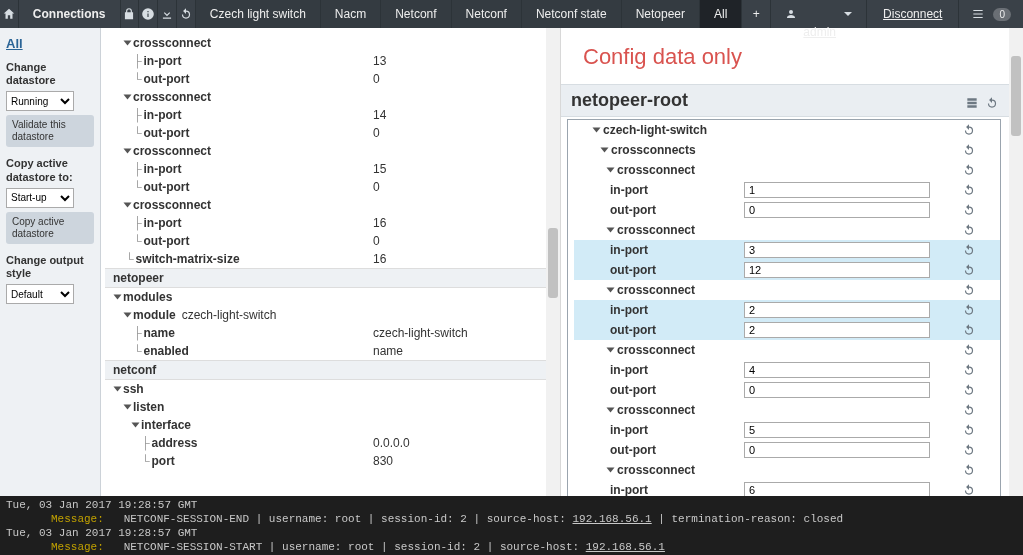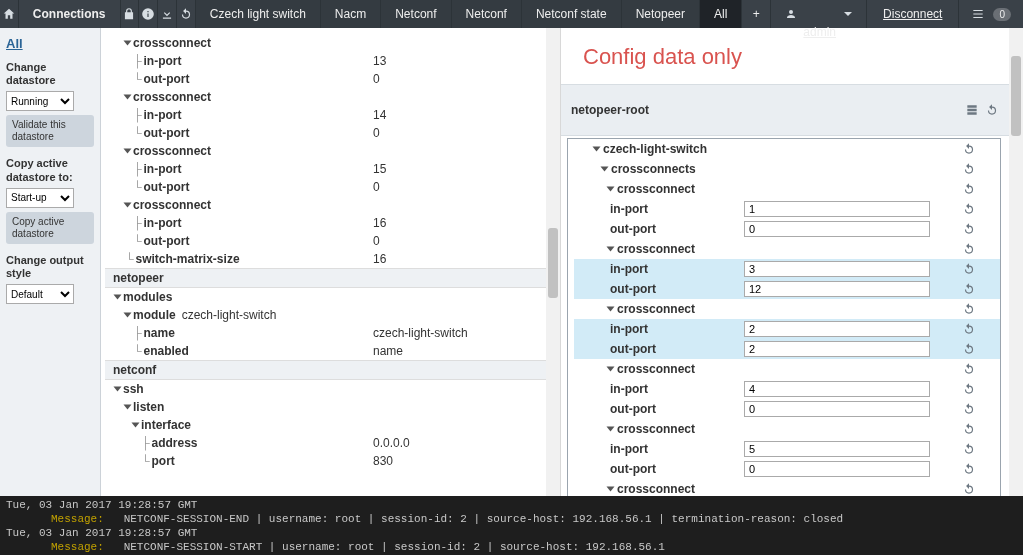--- a/index.html
+++ b/index.html
@@ -52,41 +52,41 @@
   .tree .mod-val { font-weight: normal; margin-left: 6px; }
   .rel { position: relative; }
   .ind10 { padding-left: 10px; }
   .ind20 { padding-left: 20px; }
   .ind28 { padding-left: 28px; }
   .ind36 { padding-left: 36px; }
   .netopeer-hdr, .netconf-hdr, .ncstate-hdr { background:#eef1f4; font-weight:bold; padding:2px 8px; border-top:1px solid #ddd; border-bottom:1px solid #ddd; }
 
   
   .rhead { color: #d9534f; font-size: 22px; padding: 16px 0 14px 22px; font-weight: 400; }
-  .group-head { background: #eaeef2; padding: 18px 10px; font-weight: bold; font-size: 12px; display:flex; align-items:center; justify-content:space-between; border-top:1px solid #d7dde2; border-bottom:1px solid #d7dde2; }
+  .group-head { background: #eaeef2; padding: 5px 10px; font-weight: bold; font-size: 18px; display:flex; align-items:center; justify-content:space-between; border-top:1px solid #d7dde2; border-bottom:1px solid #d7dde2; }
   .cfg { padding: 0 0 0 6px; }
   .cfg .row { display:flex; align-items:center; height:20px; position:relative; }
   .cfg .tog { display:inline-block; width:0; height:0; border-top:4px solid transparent; border-bottom:4px solid transparent; border-left:5px solid #555; margin-right:4px; }
   .cfg .tog.down { transform: rotate(90deg); }
   .cfg .bold { font-weight:bold; }
   .cfg .kv { padding-left: 36px; }
   .cfg .kv .lbl { display:inline-block; width: 120px; font-weight:bold; }
   .cfg input[type=text] { position:absolute; left: 170px; width: 186px; height:16px; font-size:11px; padding:1px 4px; border:1px solid #aaa; }
   .icons-r { position:absolute; right: 24px; display:flex; gap:6px; }
   .micon { width:14px; height:14px; cursor:pointer; }
   .micon svg { width:14px; height:14px; fill:#6d7882; }
   .hl { background: #d2ebf7; }
   .cfg .container-row { padding-left: 20px; }
   .cfg .container-row2 { padding-left: 28px; }
   .cfg-box { border: 1px solid #9aa4ae; margin: 2px 22px 2px 6px; padding-bottom: 2px; }
 
   
   .log { height: 59px; background: #1e1e1e; color: #c8c8c8; font-family: "Courier New", monospace; font-size: 11px; padding: 2px 6px; overflow:hidden; line-height: 14px; }
   .log .y { color: #c0a000; margin-left: 45px; }
-  .log .u { color: #c8c8c8; }
+  .log .u { text-decoration: underline; color: #c8c8c8; }
 </style>
 </head>
 <body>
 
 <div class="topbar">
   <div class="tb-btn">
     <svg viewBox="0 0 24 24">
         <path d="M12 3l9 8h-3v9h-4v-6H10v6H6v-9H3z"></path>
       </svg>
   </div>

